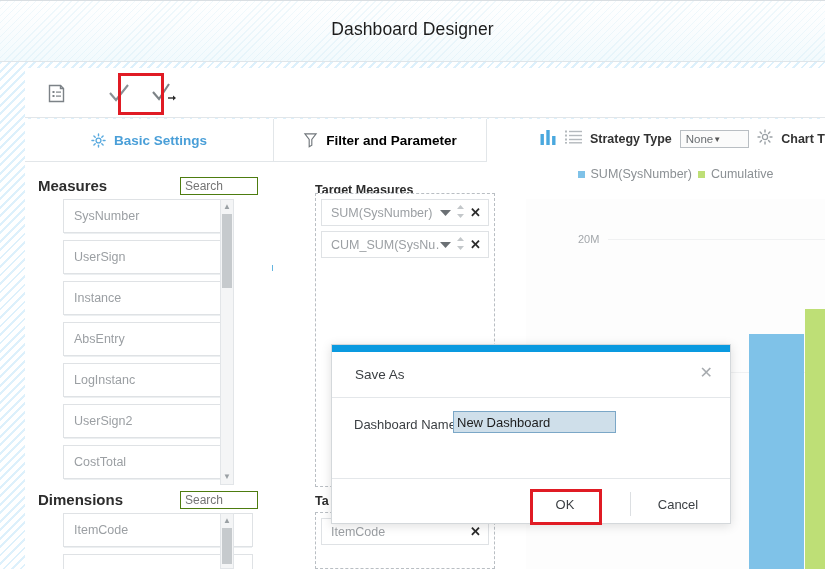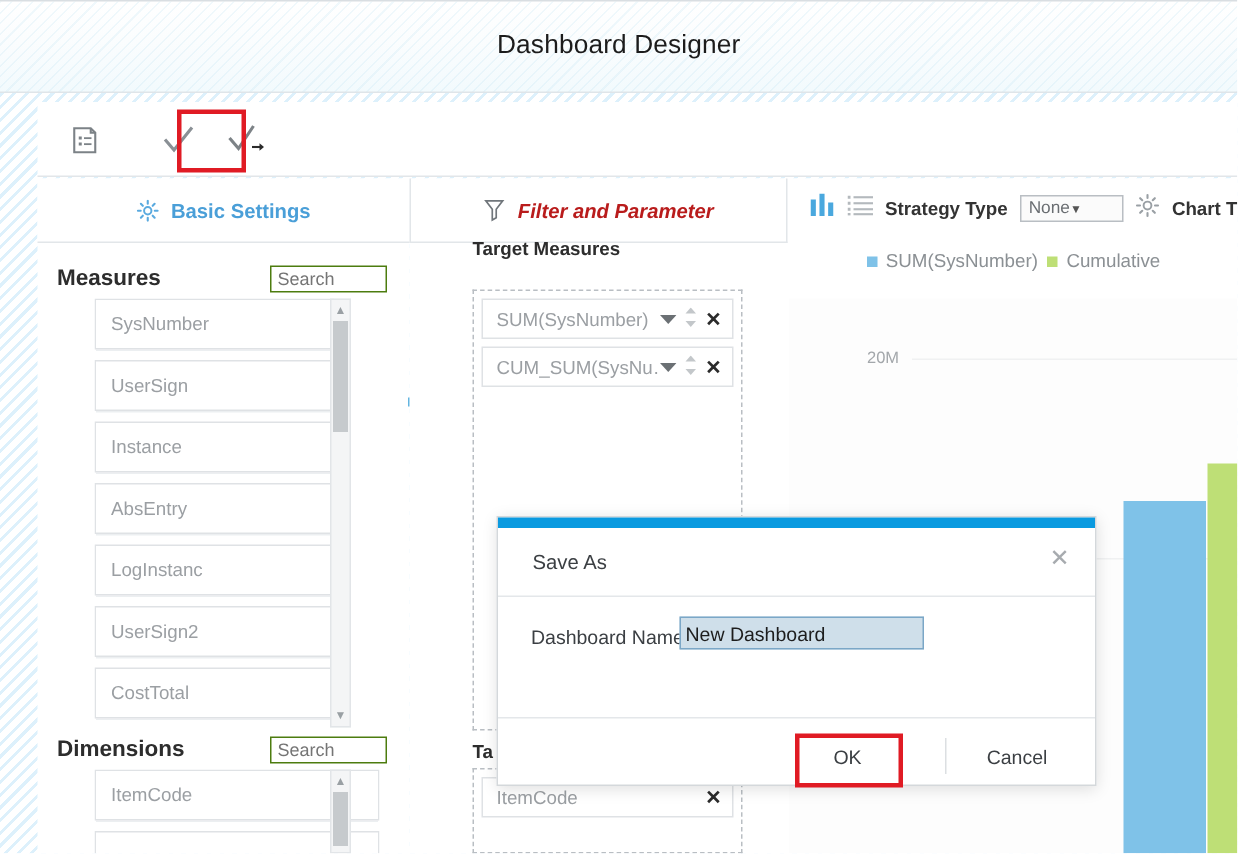--- a/index.html
+++ b/index.html
@@ -84,23 +84,23 @@
     display: flex; align-items: center; justify-content: center;
     gap: 8px;
     font-size: 13.5px; font-weight: bold;
   }
   .tab-active {
     left: 0; width: 248px;
     color: #4a9fd8; background: #ffffff;
     border-bottom: 1px solid #e2e6e9;
   }
   .tab-inactive {
-    left: 0; width: 252px;
-    color: #b91c1c; background: #ffffff;
-    border: 1px solid #e2e6e9; border-top: none; font-style: italic;
+    left: 0; width: 214px;
+    color: #000000; background: #ffffff;
+    border: 1px solid #e2e6e9; border-top: none;
   }
   .tab-icon { display: flex; align-items: center; }
 
   
   .section-row {
     position: absolute; display: flex; align-items: center;
     width: 220px; left: 13px;
   }
   .section-label {
     font-size: 15px; font-weight: bold; color: #2d2d2d;
@@ -382,21 +382,21 @@
   <div class="panel-mid">
     <div class="tab tab-inactive">
       <span class="tab-icon">
         <svg width="15" height="16" viewBox="0 0 16 17">
           <path d="M2 2 h12 l-4.6 6 v6 l-2.8 1.6 v-7.6 z" fill="none" stroke="#70767b" stroke-width="1.2"></path>
         </svg>
       </span>
       <span>Filter and Parameter</span>
     </div>
 
-    <div class="mid-label" style="top:40px;">Target Measures</div>
+    <div class="mid-label" style="top:64px;">Target Measures</div>
     <div class="drop-zone" style="top:74px; width:180px; height:294px;">
       <div class="measure-chip">
         <span class="chip-text">SUM(SysNumber)</span>
         <span class="chip-ctl">
           <span>
             <svg width="11" height="8" viewBox="0 0 11 8">
                 <path d="M0 1 h11 l-5.5 6 z" fill="#636needed" style="fill:#6b7074"></path>
               </svg>
           </span>
           <span>

